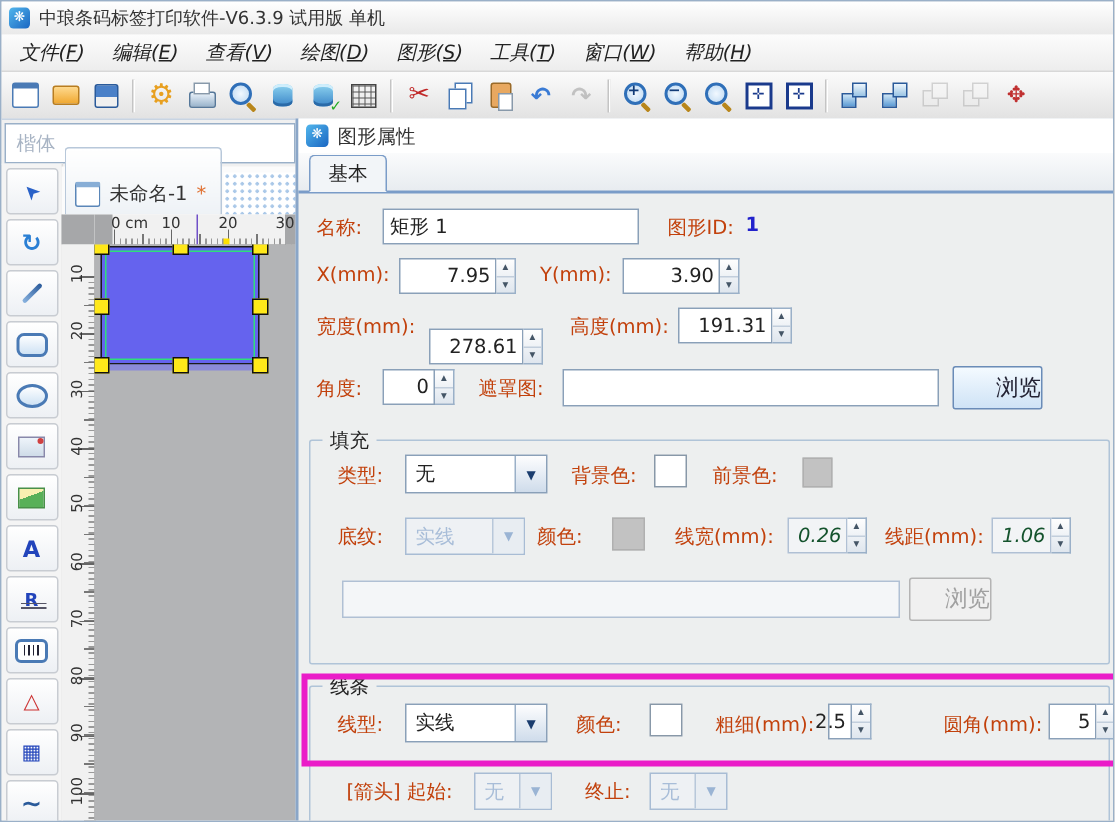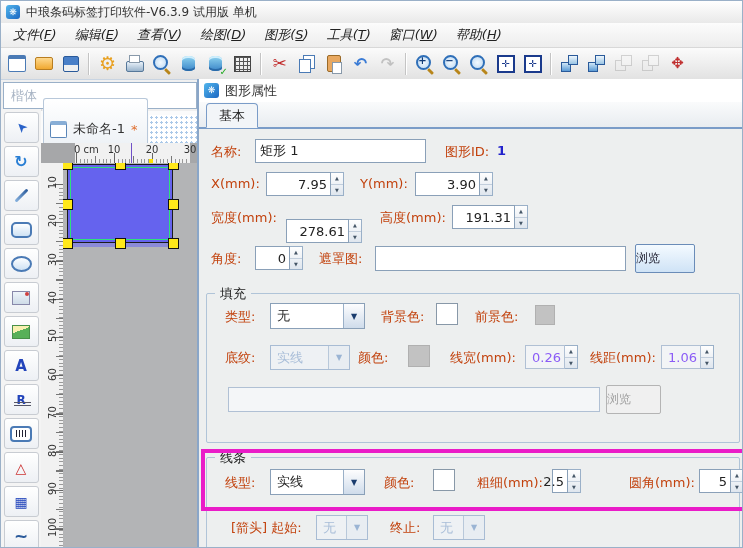--- a/index.html
+++ b/index.html
@@ -130,31 +130,31 @@
   .tfield{position:absolute;background:#fff;border:1px solid #8aa0b8;box-sizing:border-box;
           display:flex;align-items:center;padding:0 4px;font-size:13px;}
   .tfield.dis{background:#f4f6f8;border-color:#b0c0d4;}
   .idval{position:absolute;color:#2222cc;font-weight:bold;}
   .spin{position:absolute;display:flex;height:24px;}
   .spin .val{border:1px solid #8aa0b8;background:#fff;box-sizing:border-box;display:flex;align-items:center;
              justify-content:flex-end;padding:0 3px;font-size:13px;}
   .spin .btns{width:13px;display:flex;flex-direction:column;border:1px solid #9ab0c8;border-left:none;box-sizing:border-box;background:linear-gradient(#fefefe,#dfe6ee);}
   .spin .btns span{flex:1;display:flex;align-items:center;justify-content:center;font-size:5px;color:#456;}
   .spin .btns span:first-child{border-bottom:1px solid #c2cedc;}
-  .spin.dis .val{color:#8b5cf6;background:#f2f4f6;border-color:#b0c0d4;}
+  .spin.dis .val{color:#14532d;background:#f2f4f6;border-color:#b0c0d4;font-style:italic;}
   .combo{position:absolute;display:flex;height:26px;border:1px solid #8aa0b8;background:#fff;box-sizing:border-box;}
   .combo .cval{flex:1;display:flex;align-items:center;padding:0 6px;font-size:13px;}
   .combo .carrow{width:20px;display:flex;align-items:center;justify-content:center;font-size:8px;color:#1a3c6e;
                  background:linear-gradient(#fdfdfe,#cfdceb);border-left:1px solid #9ab0c8;}
   .combo.dis{background:#eef1f4;border-color:#a8bcd4;}
   .combo.dis .cval{color:#a8bdd8;}
   .combo.dis .carrow{color:#9ab4d4;background:#e8edf2;border-left-color:#b8c8da;}
   .swatch{position:absolute;width:22px;height:22px;background:#fff;border:1px solid #8898a8;box-sizing:border-box;}
   .swatch.gray{background:#c2c2c2;border-color:#b0b0b0;}
-  .btn{position:absolute;display:flex;align-items:center;justify-content:flex-start;font-size:12px;color:#223;
+  .btn{position:absolute;display:flex;align-items:center;justify-content:flex-end;font-size:15px;color:#223;
        border:1px solid #6a8cb8;background:linear-gradient(#f4faff,#cfe3f6);border-radius:2px;box-sizing:border-box;}
   .btn.dis{color:#a0a0a0;border-color:#b4b4b4;background:#f0f0f0;}
   .grp{position:absolute;border:1px solid #b0c4d8;border-radius:2px;box-sizing:border-box;}
   .grp-legend{position:absolute;top:-9px;left:8px;background:#edefef;padding:0 5px;font-size:13px;color:#222;}
   .hilite{position:absolute;left:2px;top:370px;width:549px;height:62px;border:4px solid #ea1cc8;box-sizing:border-box;pointer-events:none;}
 </style>
 </head>
 <body>
 
 <div class="app">

